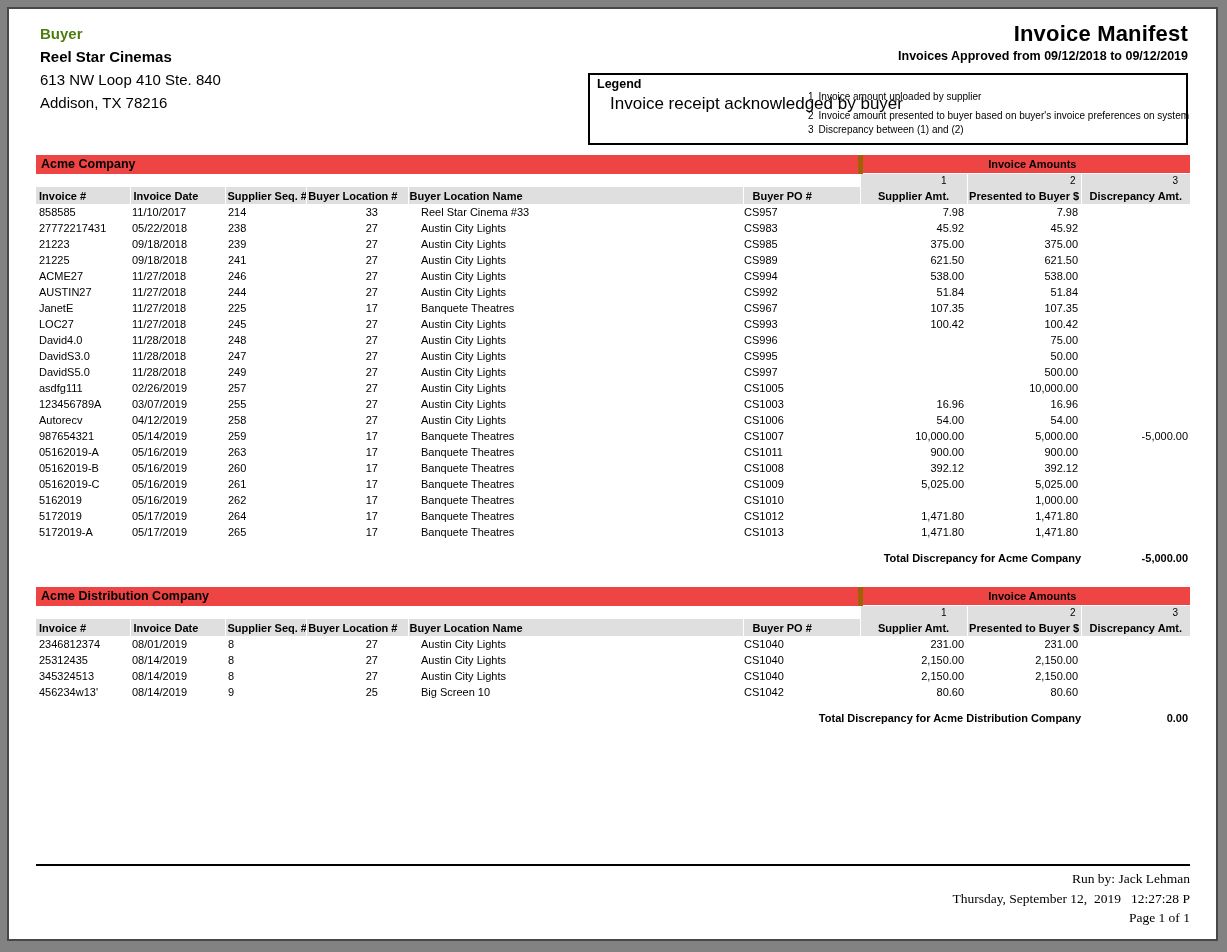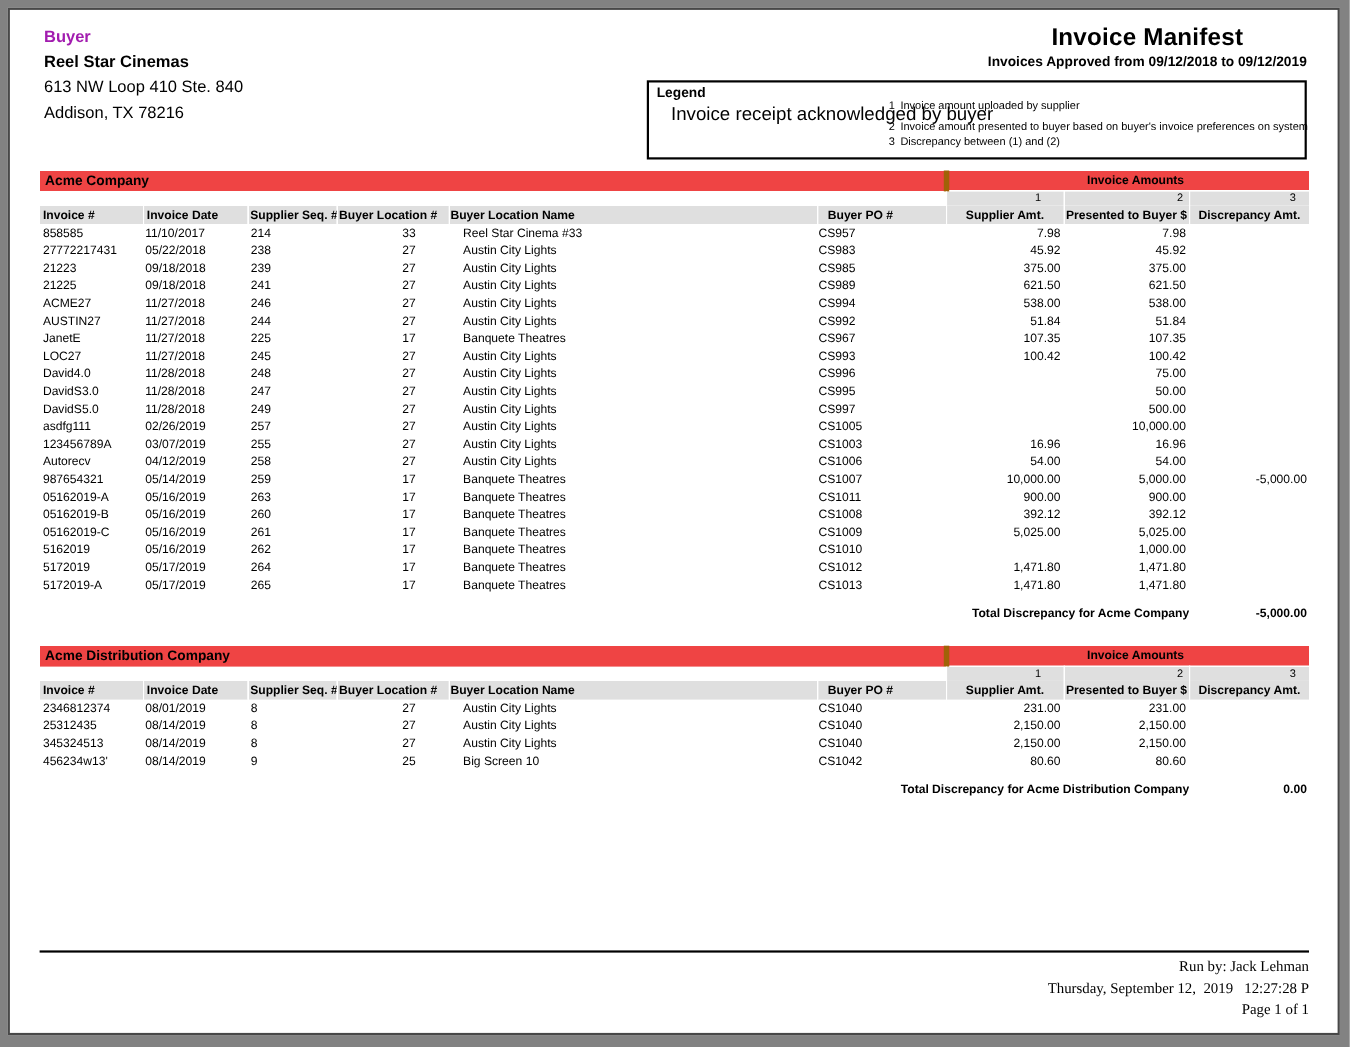--- a/index.html
+++ b/index.html
@@ -7,25 +7,25 @@
   body { background:#828282; font-family:"Liberation Sans",sans-serif; color:#000; position:relative; }
 
   .page {
     position:absolute; left:7px; top:7px;
     width:1207px; height:930px;
     background:#ffffff; border:2px solid #484848;
   }
 
   
   .buyer { position:absolute; left:31px; top:13px; font-size:15px; line-height:23px; }
-  .buyer .b-label { color:#a21caf; font-weight:bold; }
+  .buyer .b-label { color:#4d7c0f; font-weight:bold; }
   .buyer .b-name  { font-weight:bold; }
 
   
-  .titleblock { position:absolute; top:13px; right:28px; text-align:center; }
+  .titleblock { position:absolute; top:13px; right:28px; text-align:right; }
   .r-title    { font-size:22px; font-weight:bold; line-height:24px; letter-spacing:0.2px; }
   .r-subtitle { font-size:12.5px; font-weight:bold; margin-top:3px; }
 
   
   .legend { position:absolute; left:579px; top:64px; width:596px; height:68px;
             border:2px solid #000; background:#fff; }
   .lg-heading { font-size:12.5px; font-weight:bold; padding:2px 0 0 7px; }
   .lg-note  { position:absolute; left:20px; top:19px; font-size:17px; }
   .lg-item  { position:absolute; left:218px; font-size:10px; white-space:nowrap; }
   .lg-item .lg-num { display:inline-block; margin-right:5px; }

